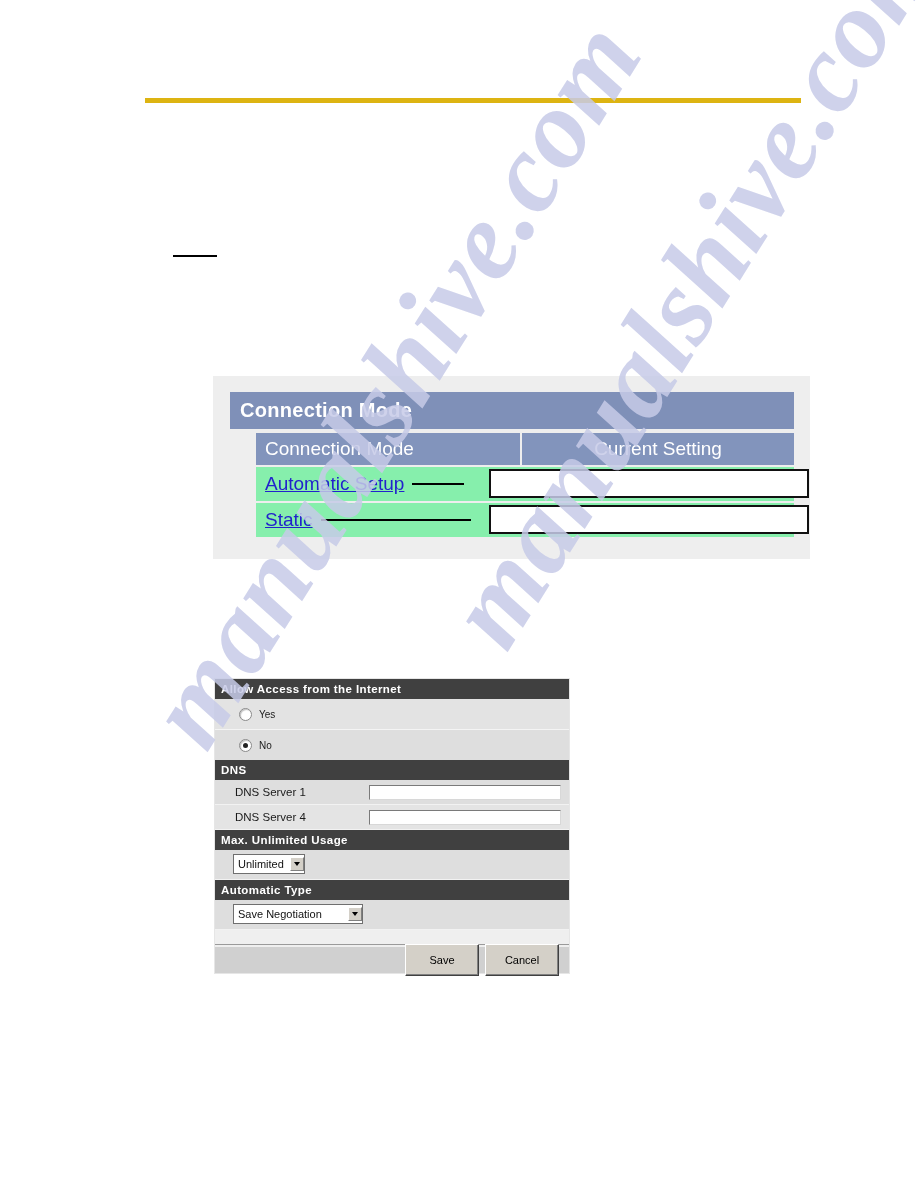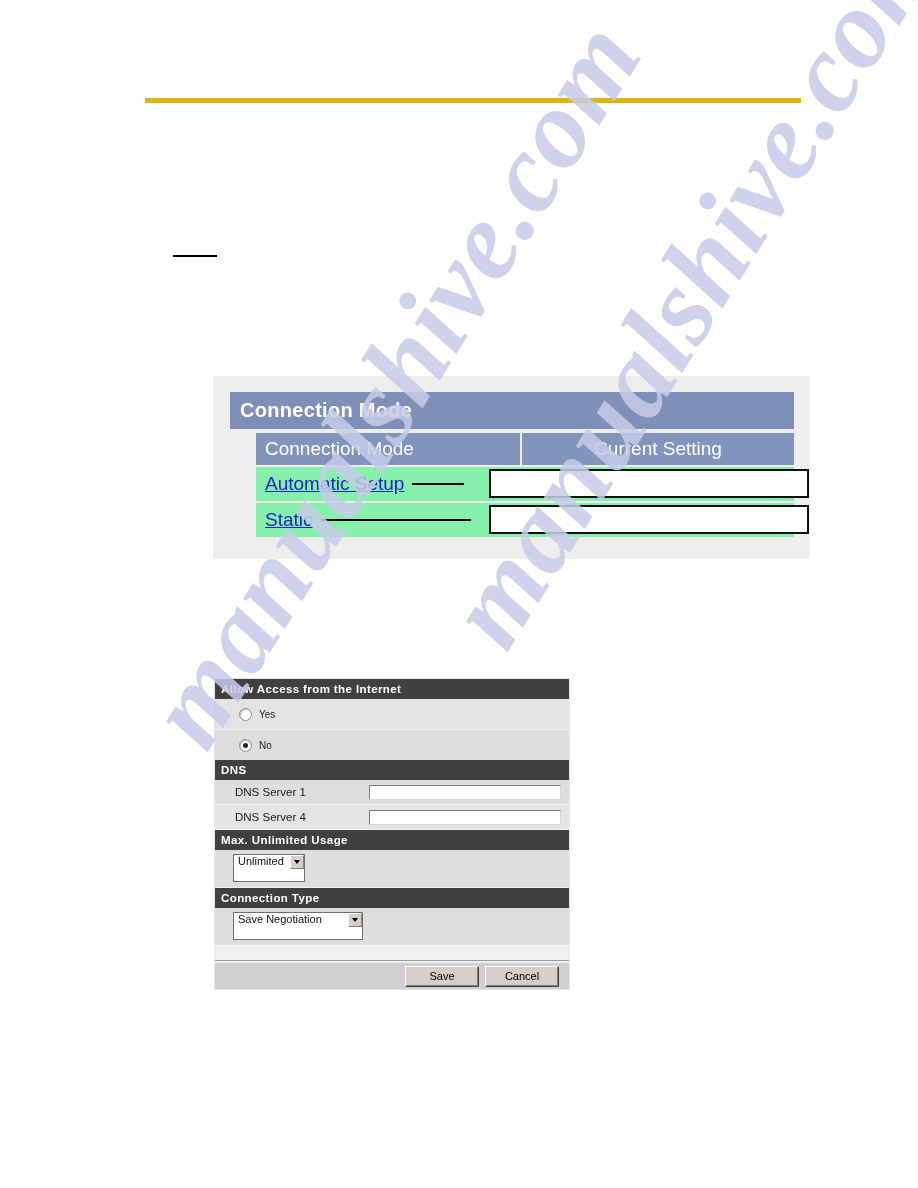--- a/index.html
+++ b/index.html
@@ -242,24 +242,24 @@
     margin-right: 8px;
     box-sizing: border-box;
   }
   .select-row {
     background: #dedede;
     padding: 4px 0 5px 18px;
     border-bottom: 1px solid #f2f2f2;
   }
   .fake-select {
     display: inline-flex;
-    align-items: flex-start;
+    align-items: center;
     background: #ffffff;
     border: 1px solid #6f6f6f;
-    height: 28px;
+    height: 20px;
     box-sizing: border-box;
     font-size: 11px;
     cursor: pointer;
   }
   .fake-select .sel-text {
     padding: 0 6px 0 4px;
     white-space: nowrap;
     color: #101010;
   }
   .fake-select.wide .sel-text { min-width: 104px; }
@@ -300,21 +300,21 @@
   }
   .btn {
     background: #d4d0c8;
     border: 1px solid #ffffff;
     border-right-color: #404040;
     border-bottom-color: #404040;
     box-shadow: inset -1px -1px 0 #808080;
     font-size: 11px;
     color: #000000;
     width: 74px;
-    height: 21px;
+    height: 32px;
     display: flex;
     align-items: center;
     justify-content: center;
     cursor: pointer;
     box-sizing: border-box;
   }
 </style>
 </head>
 <body>
 
@@ -379,21 +379,21 @@
 
   <div class="sec-hdr">Max. Unlimited Usage</div>
 
   <div class="select-row">
     <div class="fake-select">
       <span class="sel-text">Unlimited</span>
       <span class="sel-arrow"></span>
     </div>
   </div>
 
-  <div class="sec-hdr">Connection Type</div>
+  <div class="sec-hdr">Automatic Type</div>
 
   <div class="select-row">
     <div class="fake-select wide">
       <span class="sel-text">Save Negotiation</span>
       <span class="sel-arrow"></span>
     </div>
   </div>
 
   <div class="spacer-row"></div>
 

